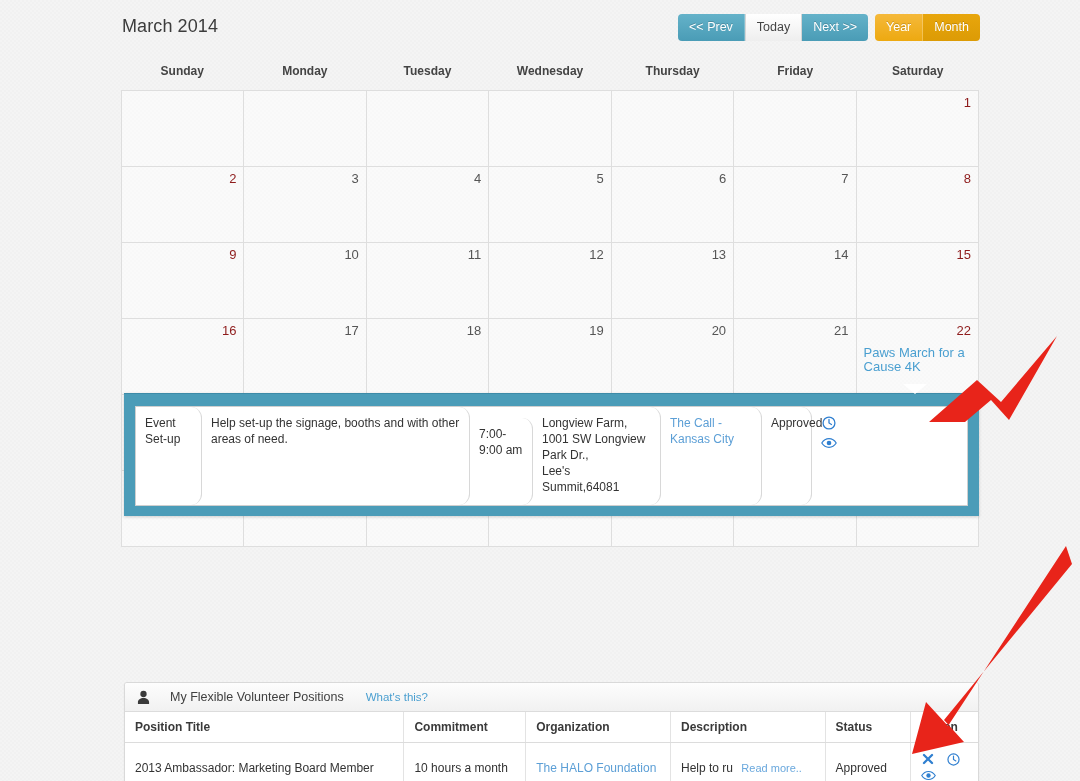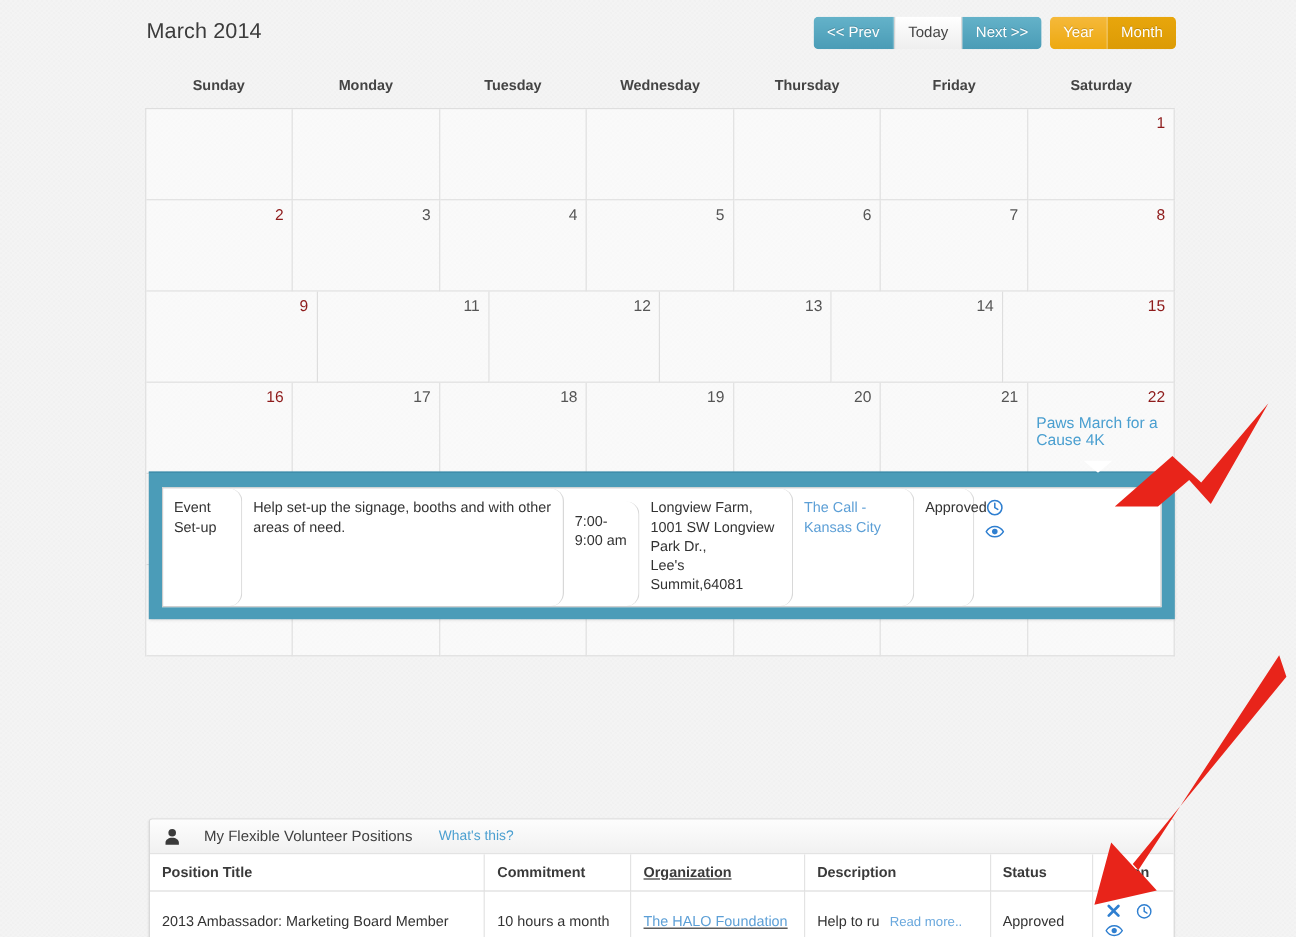--- a/index.html
+++ b/index.html
@@ -278,21 +278,21 @@
   table.bp-table th:last-child { border-right: none; }
   table.bp-table td {
     padding: 9px 10px;
     color: #333;
     border-right: 1px solid #e3e3e3;
     vertical-align: middle;
   }
   table.bp-table td:last-child { border-right: none; }
   .col-title  { width: 280px; }
   .col-commit { width: 122px; }
-  .col-org    { width: 145px; text-decoration: underline; }
+  .col-org    { width: 145px; }
   .col-desc   { width: 155px; }
   .col-status { width: 85px; }
   .col-action { width: 68px; }
 
   
   .arrow-svg {
     position: absolute;
     pointer-events: none;
     z-index: 40;
   }
@@ -371,20 +371,23 @@
         <div class="day-cell">
           <span class="day-num">7</span>
         </div>
         <div class="day-cell">
           <span class="day-num weekend">8</span>
         </div>
       </div>
       <div class="week-row">
         <div class="day-cell">
           <span class="day-num weekend">9</span>
+        </div>
+        <div class="day-cell">
+          <span class="day-num">10</span>
         </div>
         <div class="day-cell">
           <span class="day-num">11</span>
         </div>
         <div class="day-cell">
           <span class="day-num">12</span>
         </div>
         <div class="day-cell">
           <span class="day-num">13</span>
         </div>

